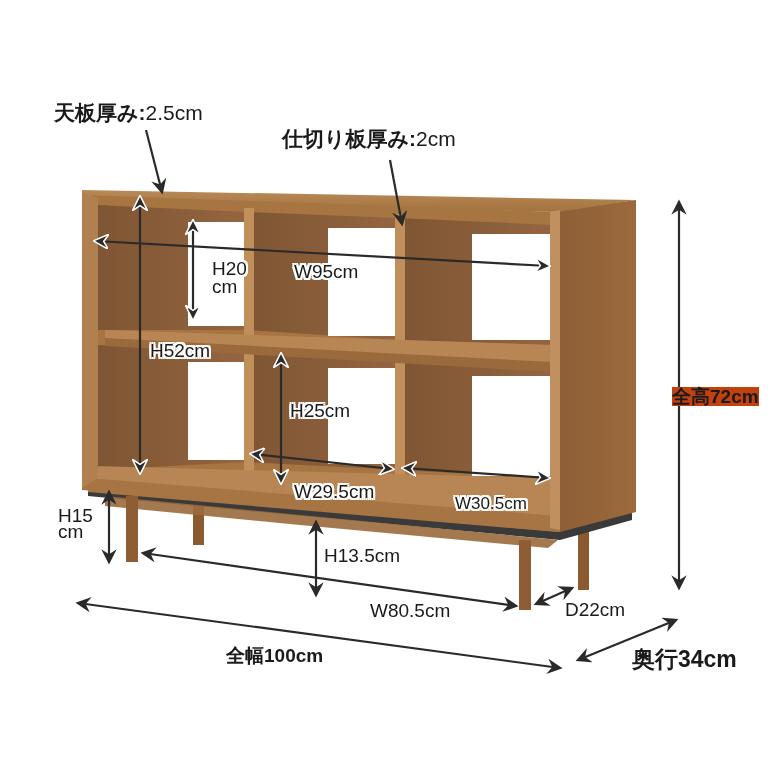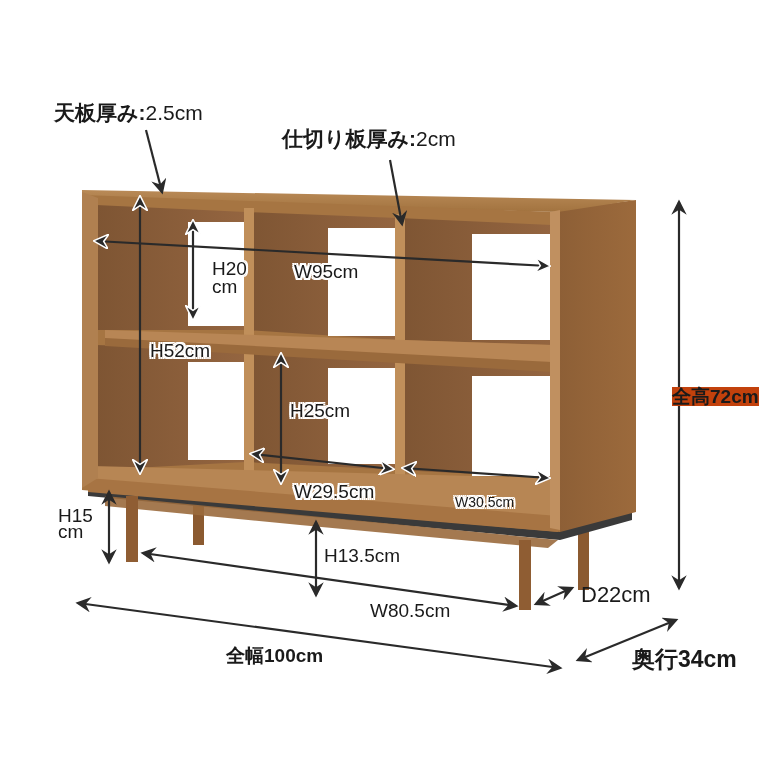--- a/index.html
+++ b/index.html
@@ -130,24 +130,24 @@
   </div>
 
   <div class="lbl halo" style="left:294px;top:262px;font-size:19px;">W95cm</div>
   <div class="lbl halo" style="left:212px;top:260px;font-size:19px;line-height:18px;">
     <span class="two">H20</span>
     <span class="two">cm</span>
   </div>
   <div class="lbl halo" style="left:150px;top:341px;font-size:19px;">H52cm</div>
   <div class="lbl halo" style="left:290px;top:401px;font-size:19px;">H25cm</div>
   <div class="lbl halo" style="left:294px;top:482px;font-size:19px;">W29.5cm</div>
-  <div class="lbl halo" style="left:455px;top:495px;font-size:14px;">W30.5cm</div>
+  <div class="lbl halo" style="left:455px;top:495px;font-size:17px;">W30.5cm</div>
   <div class="lbl" style="left:58px;top:508px;font-size:19px;line-height:16px;">
     <span class="two">H15</span>
     <span class="two">cm</span>
   </div>
   <div class="lbl" style="left:324px;top:546px;font-size:19px;">H13.5cm</div>
   <div class="lbl" style="left:370px;top:601px;font-size:19px;">W80.5cm</div>
-  <div class="lbl" style="left:565px;top:584px;font-size:22px;margin-left:16px;">D22cm</div>
+  <div class="lbl" style="left:565px;top:600px;font-size:19px;">D22cm</div>
   <div class="lbl bold" style="left:640px;top:387px;font-size:19px;background:#c2410c;margin-left:32px;">全高72cm</div>
   <div class="lbl bold" style="left:226px;top:646px;font-size:19px;">全幅100cm</div>
   <div class="lbl bold" style="left:632px;top:648px;font-size:23px;">奥行34cm</div>
 </div>
 
 </body></html>

